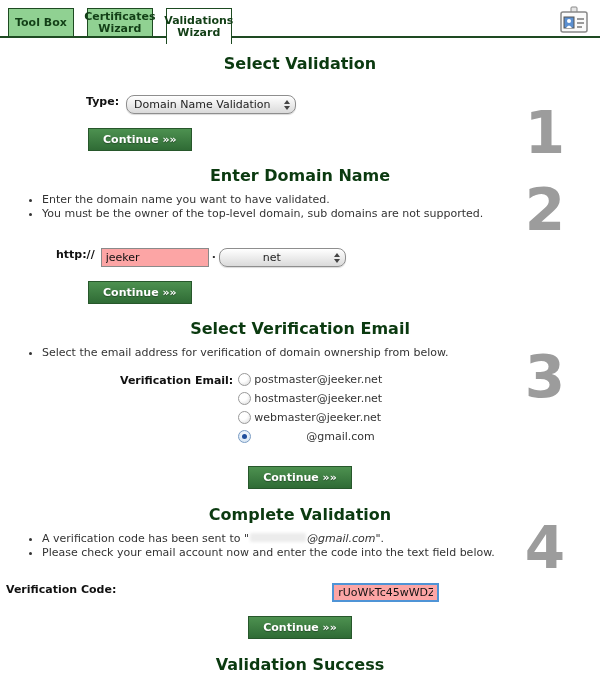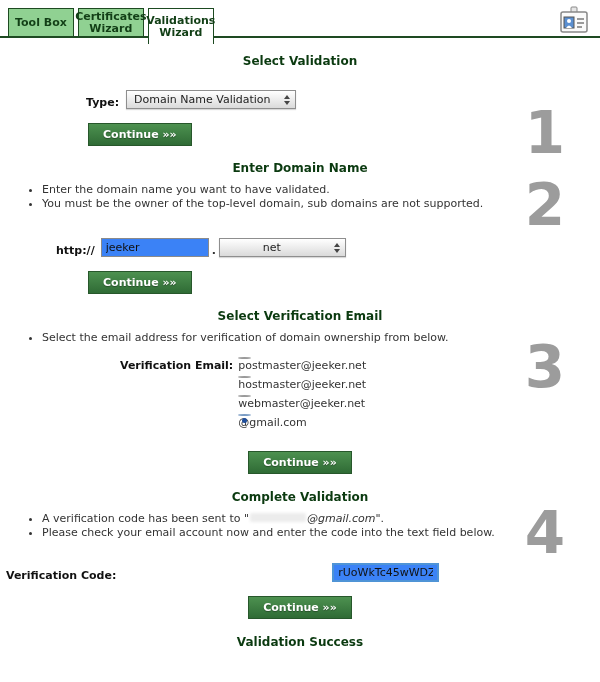--- a/index.html
+++ b/index.html
@@ -5,68 +5,68 @@
   html,body { margin:0; padding:0; background:#fff; }
   .page {
     position:relative; width:600px; height:682px; overflow:hidden;
     font-family:"DejaVu Sans","Liberation Sans",sans-serif;
     font-size:11px; color:#333; background:#fff; box-sizing:border-box;
   }
 
   
   .tabbar { position:relative; height:44px; }
   .tab-rule { position:absolute; top:36px; left:0; width:100%; height:2px; background:#1e4a22; }
-  .tabs { position:absolute; top:8px; left:8px; display:flex; gap:4px; align-items:flex-start; z-index:1; }
+  .tabs { position:absolute; top:8px; left:8px; display:flex; gap:13px; align-items:flex-start; z-index:1; }
   .tab {
     box-sizing:border-box; height:29px; min-width:60px; padding:0 6px;
     background:#90d192; border:1px solid #1d4a21;
     color:#123f16; font-weight:bold; font-size:11px; line-height:12px;
     display:flex; align-items:center; justify-content:center; text-align:center;
     cursor:pointer;
   }
   .tab.wide { width:66px; }
   .tab.active { height:36px; background:#fff; border-bottom:none; z-index:2; }
   .badge-icon { position:absolute; top:6px; right:10px; width:32px; height:30px; }
 
   
   .step { position:relative; }
-  .step-title { margin:0; text-align:center; font-size:12px; font-weight:bold; color:#0b3a10; }
+  .step-title { margin:0; text-align:center; font-size:16px; font-weight:bold; color:#0b3a10; }
   .bullets { margin:9px 0 0 28px; padding-left:14px; color:#333; }
   .bullets li { margin-bottom:2px; line-height:12px; }
   .step-num {
     position:absolute; right:35px; line-height:1;
     font-size:58px; font-weight:bold; color:#9c9c9c;
     user-select:none;
   }
 
   
   #step1 .step-title { padding-top:10px; }
   #step2 .step-title, #step3 .step-title { padding-top:15px; }
   #step4 .step-title, #step5 .step-title { padding-top:16px; }
   #num1 { top:60px; } #num2 { top:30px; } #num3 { top:44px; } #num4 { top:30px; }
 
   
   .lbl { font-weight:bold; color:#111; font-size:11px; }
-  .form-row { display:flex; align-items:flex-end; }
+  .form-row { display:flex; align-items:flex-start; }
 
   .mac-select {
     display:inline-flex; align-items:center; box-sizing:border-box; height:19px;
-    border:1px solid #8e8e8e; border-radius:0;
+    border:1px solid #8e8e8e; border-radius:8px;
     background:linear-gradient(#ffffff,#dadada);
     padding:0 5px 0 7px; color:#222; cursor:pointer;
     box-shadow:0 1px 1px rgba(0,0,0,0.15);
   }
   .mac-select .sel-text { flex:1; white-space:nowrap; overflow:hidden; }
   .stepper { display:flex; flex-direction:column; gap:2px; margin-left:6px; }
   .stepper .up { width:0; height:0; border-left:3px solid transparent; border-right:3px solid transparent; border-bottom:4px solid #444; }
   .stepper .dn { width:0; height:0; border-left:3px solid transparent; border-right:3px solid transparent; border-top:4px solid #444; }
 
   .text-input {
     box-sizing:border-box; height:19px; border:1px solid #8a8a8a;
-    font-family:inherit; font-size:11px; padding:1px 4px; background:#3b82f6; color:#111;
+    font-family:inherit; font-size:11px; padding:1px 4px; background:#fca5a5; color:#111;
   }
   .domain-input { width:108px; }
   .code-input { width:107px; border:2px solid #4f94d6; outline:none; }
 
   .btn {
     display:inline-block; box-sizing:border-box;
     border:1px solid #27572b; border-radius:0;
     background:linear-gradient(#4d9150,#2f6b35);
     color:#fff; font-family:inherit; font-weight:bold; font-size:11px;
     padding:4px 14px; cursor:pointer; text-shadow:0 1px 1px rgba(0,0,0,0.35);
@@ -82,21 +82,21 @@
   
   .domain-row { margin:28px 0 0 56px; }
   .domain-row .lbl { margin-right:6px; }
   .dot { font-weight:bold; margin:0 3px; }
   .tld-select { width:127px;padding-left:43px; }
 
   
   .email-row { margin:13px 0 0 120px; align-items:flex-start; }
   .email-row .lbl { margin-right:5px; padding-top:2px; }
   .radio-col { display:flex; flex-direction:column; }
-  .radio-row { display:flex; height:15px; margin-bottom:4px; cursor:pointer; color:#333;flex-direction:column; }
+  .radio-row { display:flex; align-items:center; height:15px; margin-bottom:4px; cursor:pointer; color:#333; }
   .radio {
     display:inline-block; box-sizing:border-box; width:13px; height:13px; border-radius:50%;
     border:1px solid #9a9a9a; margin-right:3px; position:relative;
     background:radial-gradient(circle at 35% 30%, #ffffff 40%, #d8d8d8);
   }
   .radio.selected { border-color:#7a9cc4; background:radial-gradient(circle at 50% 35%, #eef4fb 25%, #cfe0f0); }
   .radio.selected::after { content:""; position:absolute; left:3px; top:3px; width:5px; height:5px; border-radius:50%; background:#1f4e9c; }
   .redacted-gap { display:inline-block; width:52px; }
   .btn-row-center { margin-top:18px; }
 

